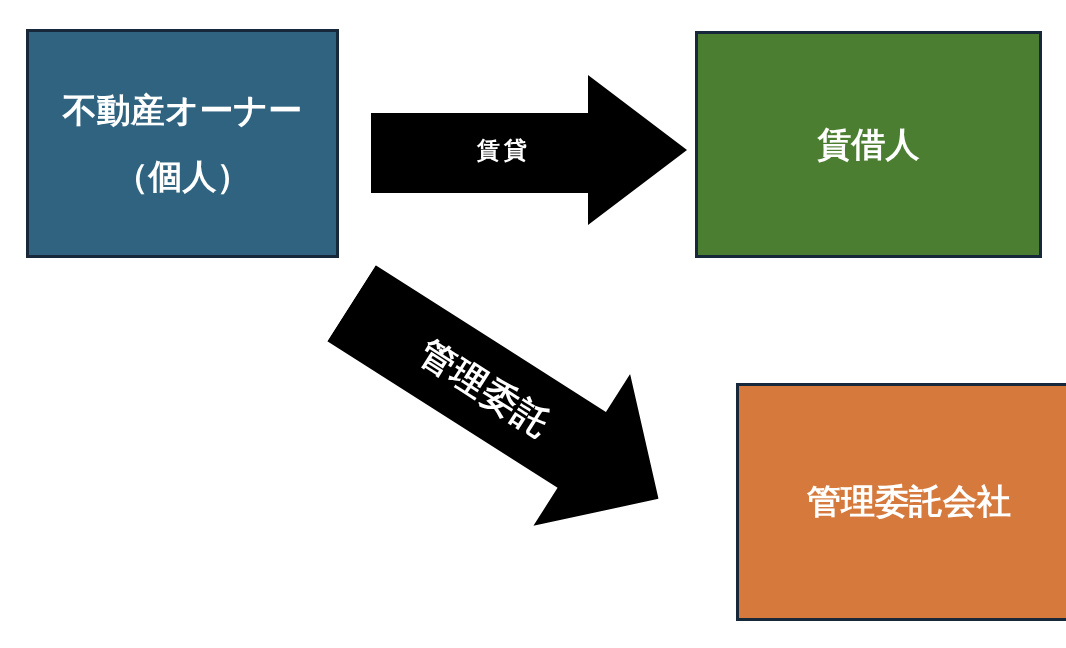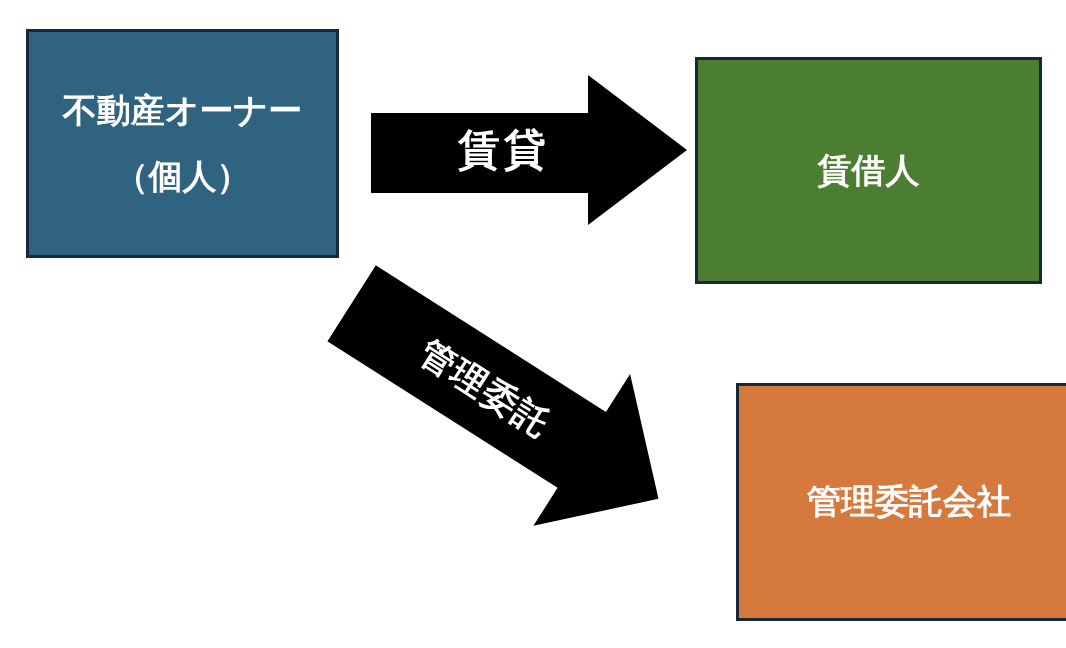--- a/index.html
+++ b/index.html
@@ -58,21 +58,21 @@
     height: 100%;
     display: flex;
     align-items: center;
     justify-content: center;
     color: #ffffff;
     font-weight: bold;
     white-space: nowrap;
   }
   #arrow-lease .arrow-label {
     width: 266px;
-    font-size: 42px;
+    font-size: 23px;
     letter-spacing: 4px;
   }
   #arrow-mgmt .arrow-label {
     width: 318px;
     font-size: 35px;
     letter-spacing: 2px;
   }
 </style>
 </head>
 <body>
@@ -86,21 +86,21 @@
     </div>
   </div>
 
   <div class="arrow" id="arrow-lease">
     <svg width="316" height="150" viewBox="0 0 316 150">
       <polygon points="0,38 217,38 217,0 316,75 217,150 217,118 0,118" style="fill: rgb(0, 0, 0);"></polygon>
     </svg>
     <div class="arrow-label" style="color: rgb(255, 255, 255);">賃貸</div>
   </div>
 
-  <div class="box" id="box-tenant" style="background-color: rgb(75, 126, 49); margin-top: 26px;">
+  <div class="box" id="box-tenant" style="background-color: rgb(75, 126, 49);">
     <div class="box-label">
       <div>賃借人</div>
     </div>
   </div>
 
   <div class="arrow" id="arrow-mgmt">
     <svg width="364" height="180" viewBox="0 0 364 180">
       <polygon points="0,45 273,45 273,0 364,90 273,180 273,135 0,135" style="fill: rgb(0, 0, 0);"></polygon>
     </svg>
     <div class="arrow-label" style="color: rgb(255, 255, 255);">管理委託</div>

